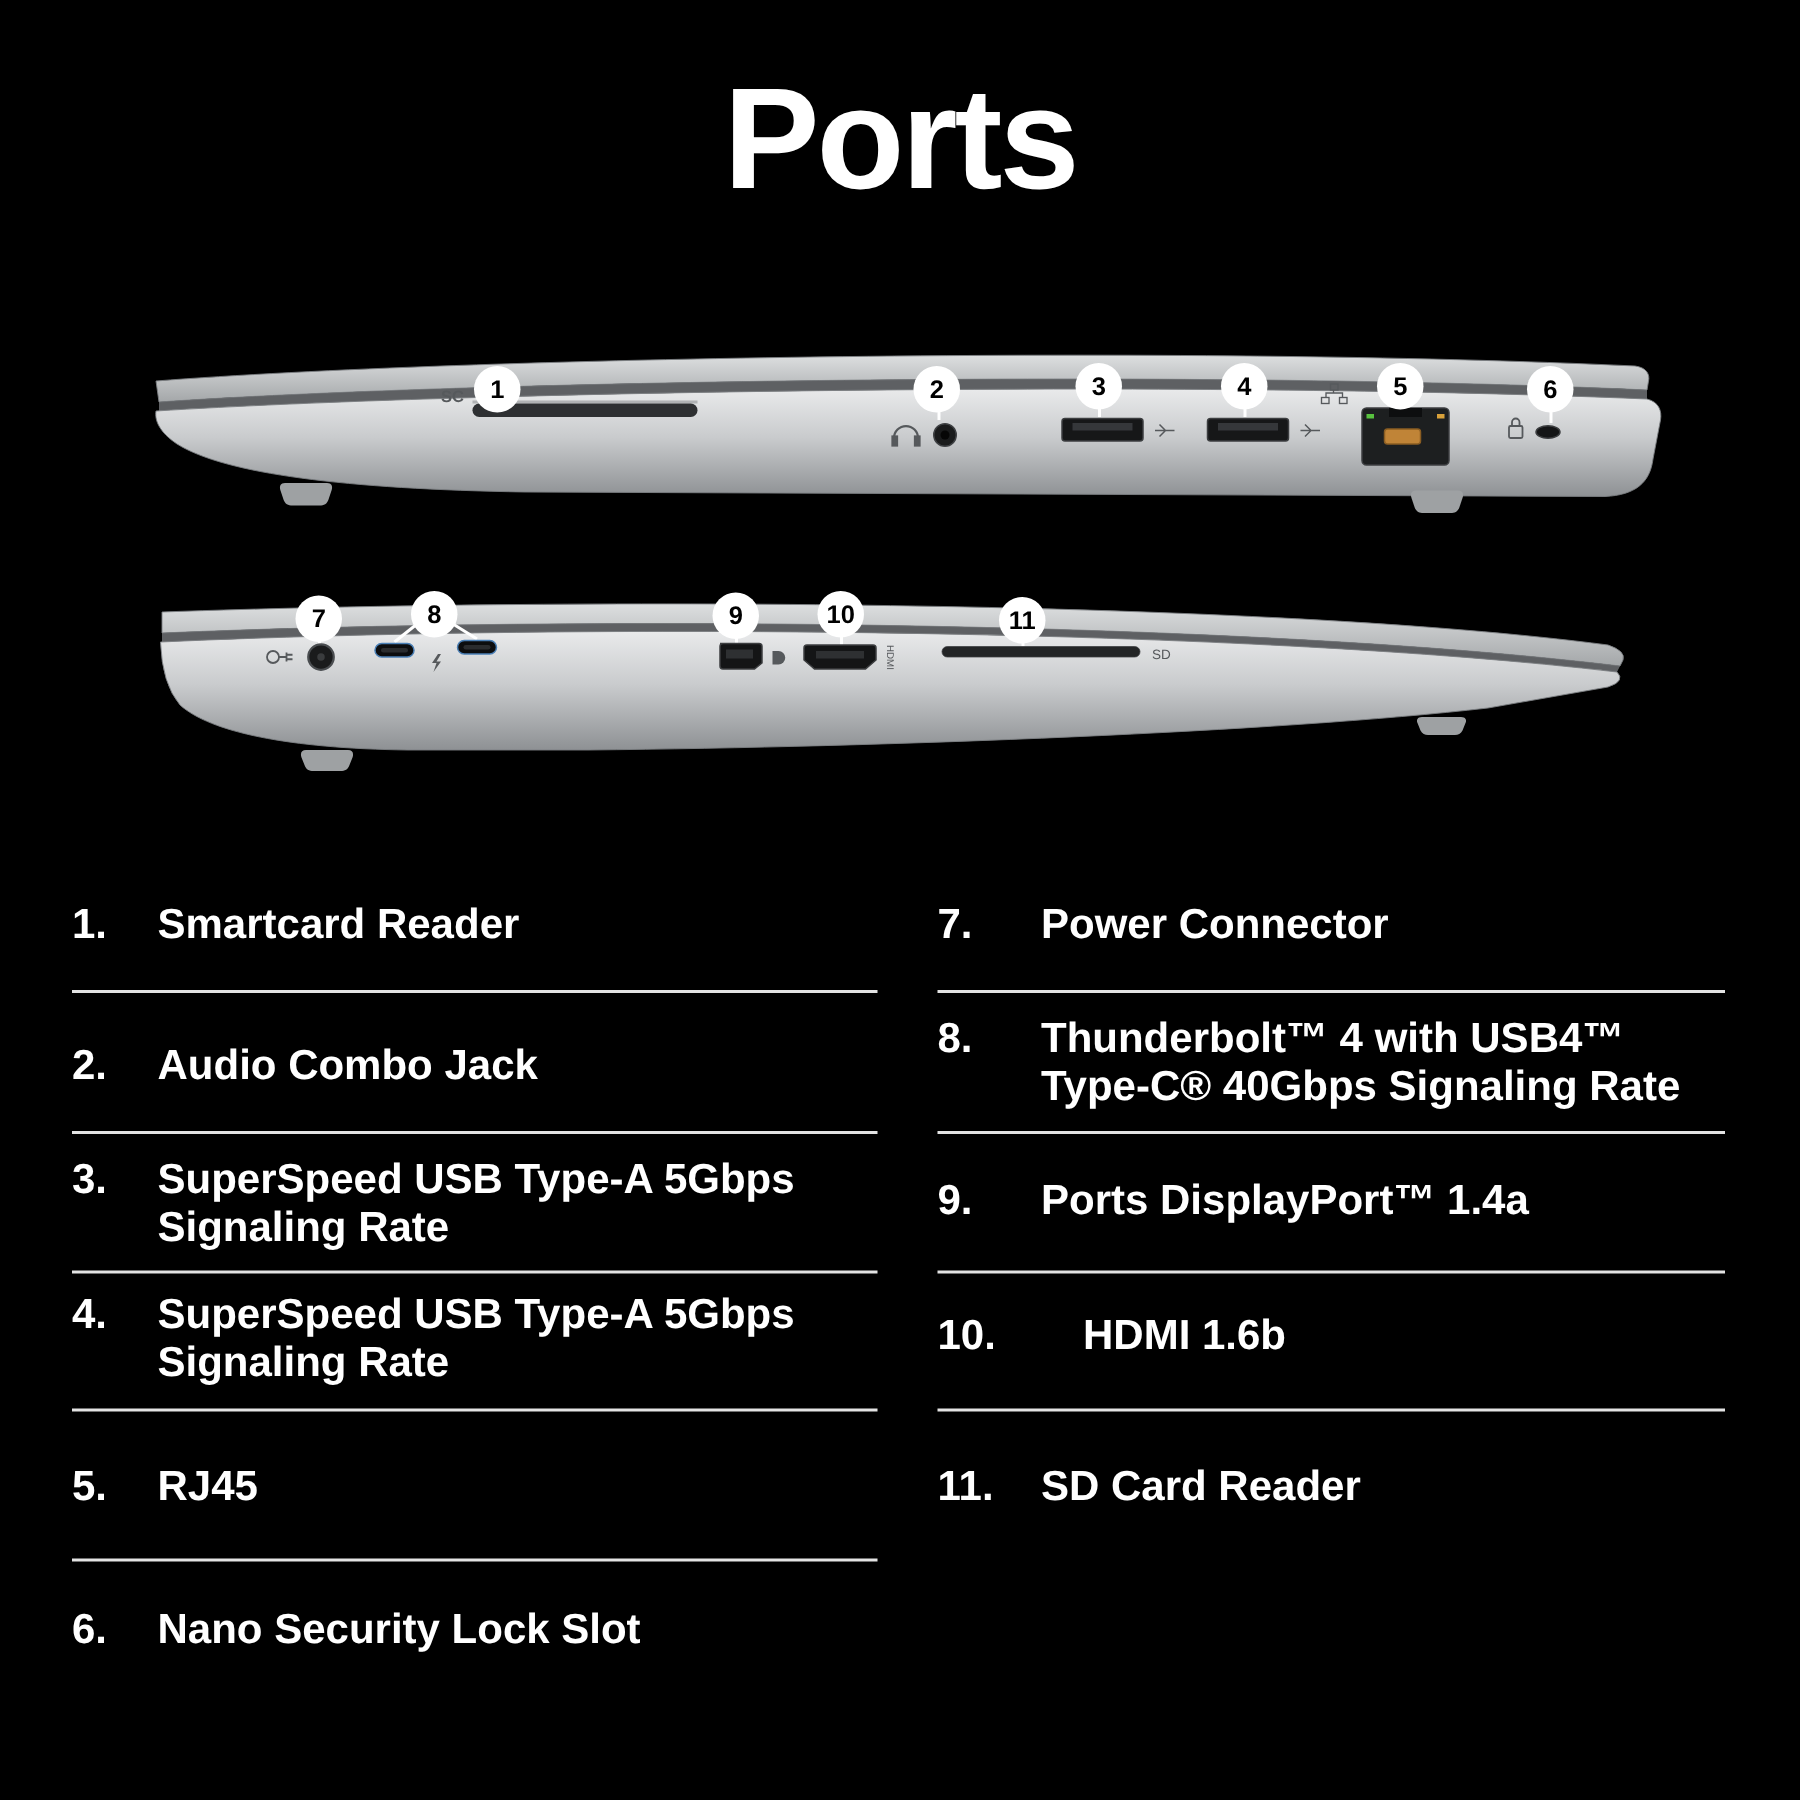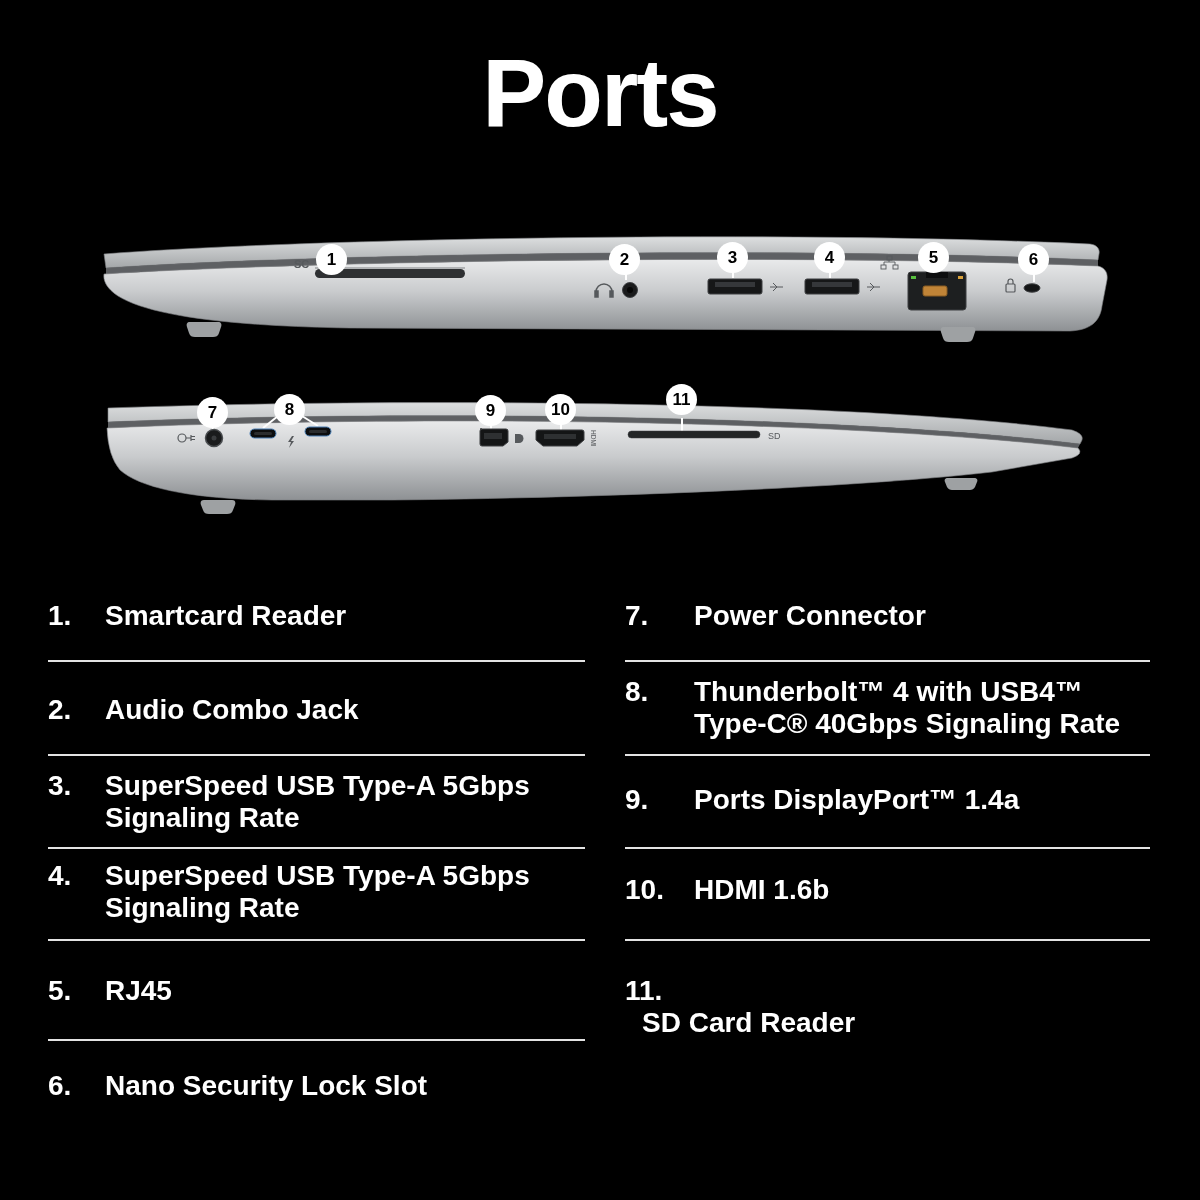--- a/index.html
+++ b/index.html
@@ -156,21 +156,21 @@
   <div class="callout" style="left:316px;top:244px;">1</div>
   <div class="callout" style="left:609px;top:244px;">2</div>
   <div class="callout" style="left:717px;top:242px;">3</div>
   <div class="callout" style="left:814px;top:242px;">4</div>
   <div class="callout" style="left:918px;top:242px;">5</div>
   <div class="callout" style="left:1018px;top:244px;">6</div>
   <div class="callout" style="left:197px;top:397px;">7</div>
   <div class="callout" style="left:274px;top:394px;">8</div>
   <div class="callout" style="left:475px;top:395px;">9</div>
   <div class="callout" style="left:545px;top:394px;">10</div>
-  <div class="callout" style="left:666px;top:384px;">11</div>
+  <div class="callout" style="left:666px;top:398px;">11</div>
 
   <div>
 
     <div class="li" style="left:48px;top:600px;width:545px;">
       <span class="num numw40">1.</span>
       <span class="txt">Smartcard Reader</span>
     </div>
     <div class="hr" style="left:48px;top:660px;width:537px;"></div>
 
     <div class="li" style="left:48px;top:694px;width:545px;">
@@ -213,25 +213,25 @@
       <span class="txt">Thunderbolt™ 4 with USB4™ Type-C® 40Gbps Signaling Rate</span>
     </div>
     <div class="hr" style="left:625px;top:754px;width:525px;"></div>
 
     <div class="li" style="left:625px;top:784px;width:527px;">
       <span class="num numw52">9.</span>
       <span class="txt">Ports DisplayPort™ 1.4a</span>
     </div>
     <div class="hr" style="left:625px;top:847px;width:525px;"></div>
 
-    <div class="li" style="left:625px;top:874px;width:527px;">
+    <div class="li" style="left:625px;top:874px;width:527px;gap:28px;">
       <span class="num numw52">10.</span>
       <span class="txt">HDMI 1.6b</span>
     </div>
     <div class="hr" style="left:625px;top:939px;width:525px;"></div>
 
-    <div class="li" style="left:625px;top:975px;width:527px;flex-direction:column;">
+    <div class="li" style="left:625px;top:975px;width:527px;">
       <span class="num numw52">11.</span>
       <span class="txt">SD Card Reader</span>
     </div>
 
   </div>
 </div>
 
 </body></html>

